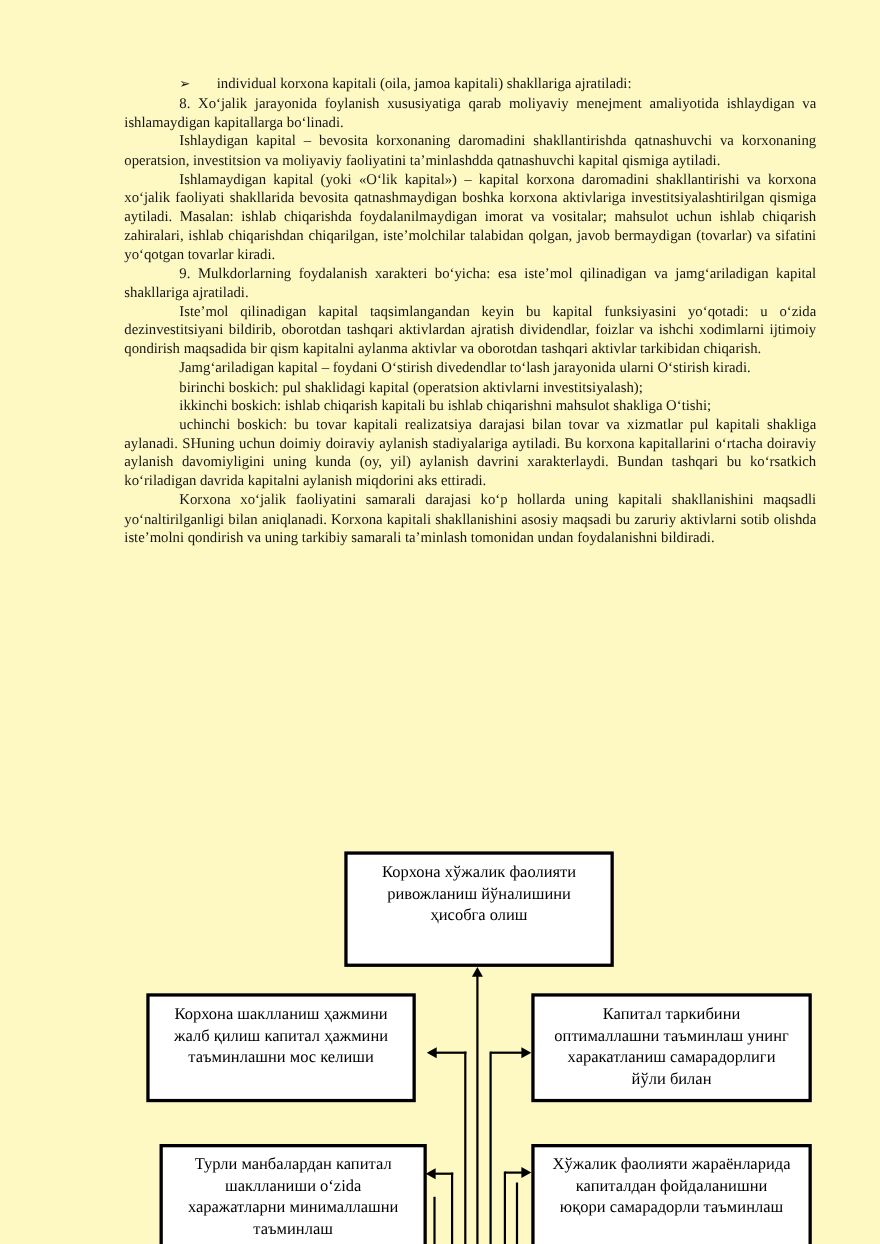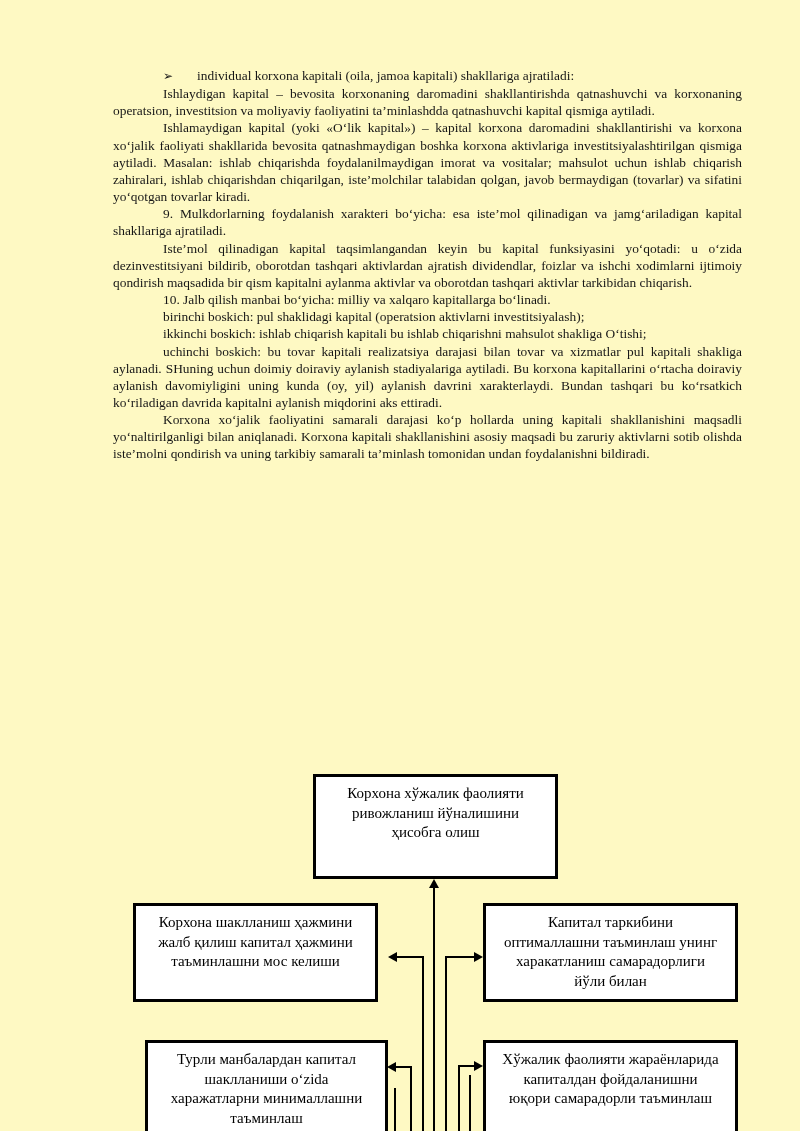--- a/index.html
+++ b/index.html
@@ -38,25 +38,26 @@
   .tri-left  { border-top:5px solid transparent; border-bottom:5px solid transparent; border-right:9px solid #000; }
   .tri-right { border-top:5px solid transparent; border-bottom:5px solid transparent; border-left:9px solid #000; }
 </style>
 </head>
 <body>
 
 <div class="page">
 
   <div class="text-block">
     <p class="bullet-line"><span class="bullet-marker">➢</span><span class="bullet-gap"></span><span>individual korxona kapitali (oila, jamoa kapitali) shakllariga ajratiladi:</span></p>
+    <p>8. Xoʻjalik jarayonida foylanish xususiyatiga qarab moliyaviy menejment amaliyotida ishlaydigan va ishlamaydigan kapitallarga boʻlinadi.</p>
     <p>Ishlaydigan kapital – bevosita korxonaning daromadini shakllantirishda qatnashuvchi va korxonaning operatsion, investitsion va moliyaviy faoliyatini taʼminlashdda qatnashuvchi kapital qismiga aytiladi.</p>
     <p>Ishlamaydigan kapital (yoki «Oʻlik kapital») – kapital korxona daromadini shakllantirishi va korxona xoʻjalik faoliyati shakllarida bevosita qatnashmaydigan boshka korxona aktivlariga investitsiyalashtirilgan qismiga aytiladi. Masalan: ishlab chiqarishda foydalanilmaydigan imorat va vositalar; mahsulot uchun ishlab chiqarish zahiralari, ishlab chiqarishdan chiqarilgan, isteʼmolchilar talabidan qolgan, javob bermaydigan (tovarlar) va sifatini yoʻqotgan tovarlar kiradi.</p>
     <p>9. Mulkdorlarning foydalanish xarakteri boʻyicha: esa isteʼmol qilinadigan va jamgʻariladigan kapital shakllariga ajratiladi.</p>
     <p>Isteʼmol qilinadigan kapital taqsimlangandan keyin bu kapital funksiyasini yoʻqotadi: u oʻzida dezinvestitsiyani bildirib, oborotdan tashqari aktivlardan ajratish dividendlar, foizlar va ishchi xodimlarni ijtimoiy qondirish maqsadida bir qism kapitalni aylanma aktivlar va oborotdan tashqari aktivlar tarkibidan chiqarish.</p>
-    <p>10. Jalb qilish manbai boʻyicha: milliy va xalqaro kapitallarga boʻlinadi.</p>
+    <p>Jamgʻariladigan kapital – foydani Oʻstirish divedendlar toʻlash jarayonida ularni Oʻstirish kiradi.</p>
     <p>birinchi boskich: pul shaklidagi kapital (operatsion aktivlarni investitsiyalash);</p>
     <p>ikkinchi boskich: ishlab chiqarish kapitali bu ishlab chiqarishni mahsulot shakliga Oʻtishi;</p>
     <p>uchinchi boskich: bu tovar kapitali realizatsiya darajasi bilan tovar va xizmatlar pul kapitali shakliga aylanadi. SHuning uchun doimiy doiraviy aylanish stadiyalariga aytiladi. Bu korxona kapitallarini oʻrtacha doiraviy aylanish davomiyligini uning kunda (oy, yil) aylanish davrini xarakterlaydi. Bundan tashqari bu koʻrsatkich koʻriladigan davrida kapitalni aylanish miqdorini aks ettiradi.</p>
     <p>Korxona xoʻjalik faoliyatini samarali darajasi koʻp hollarda uning kapitali shakllanishini maqsadli yoʻnaltirilganligi bilan aniqlanadi. Korxona kapitali shakllanishini asosiy maqsadi bu zaruriy aktivlarni sotib olishda isteʼmolni qondirish va uning tarkibiy samarali taʼminlash tomonidan undan foydalanishni bildiradi.</p>
   </div>
 
   <div class="diagram">
 
     <div class="dbox dbox-top">
       <div>Корхона хўжалик фаолияти</div>

